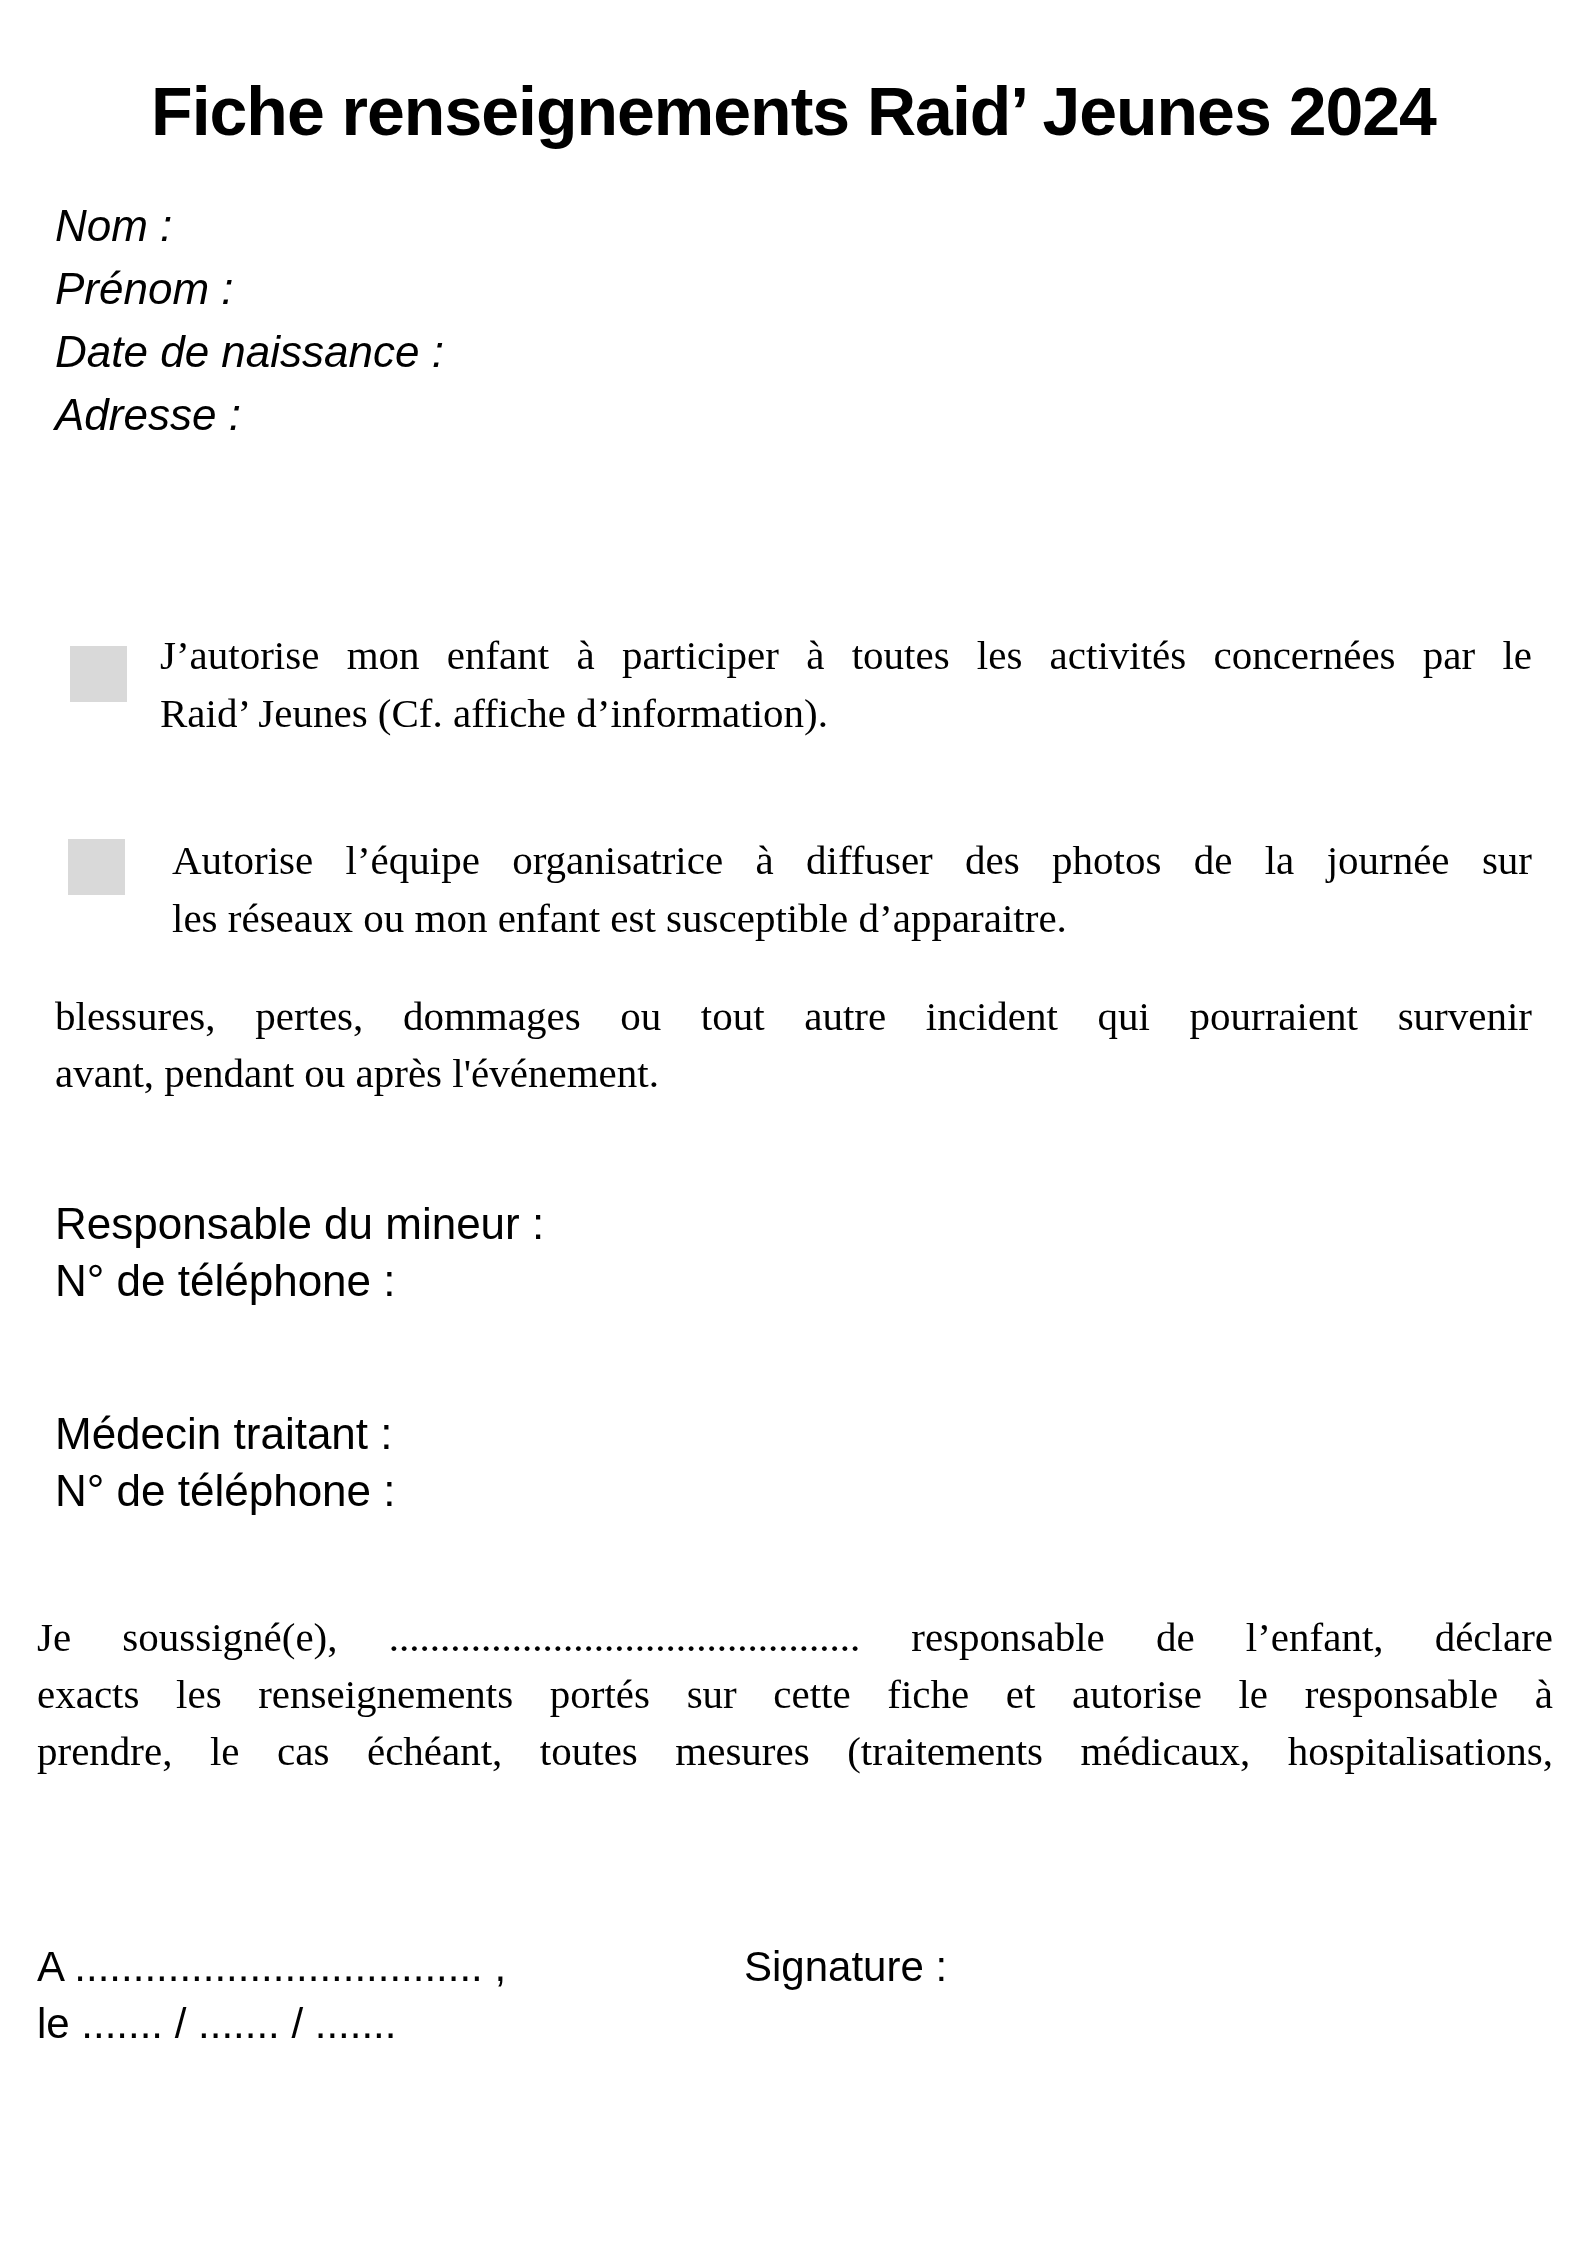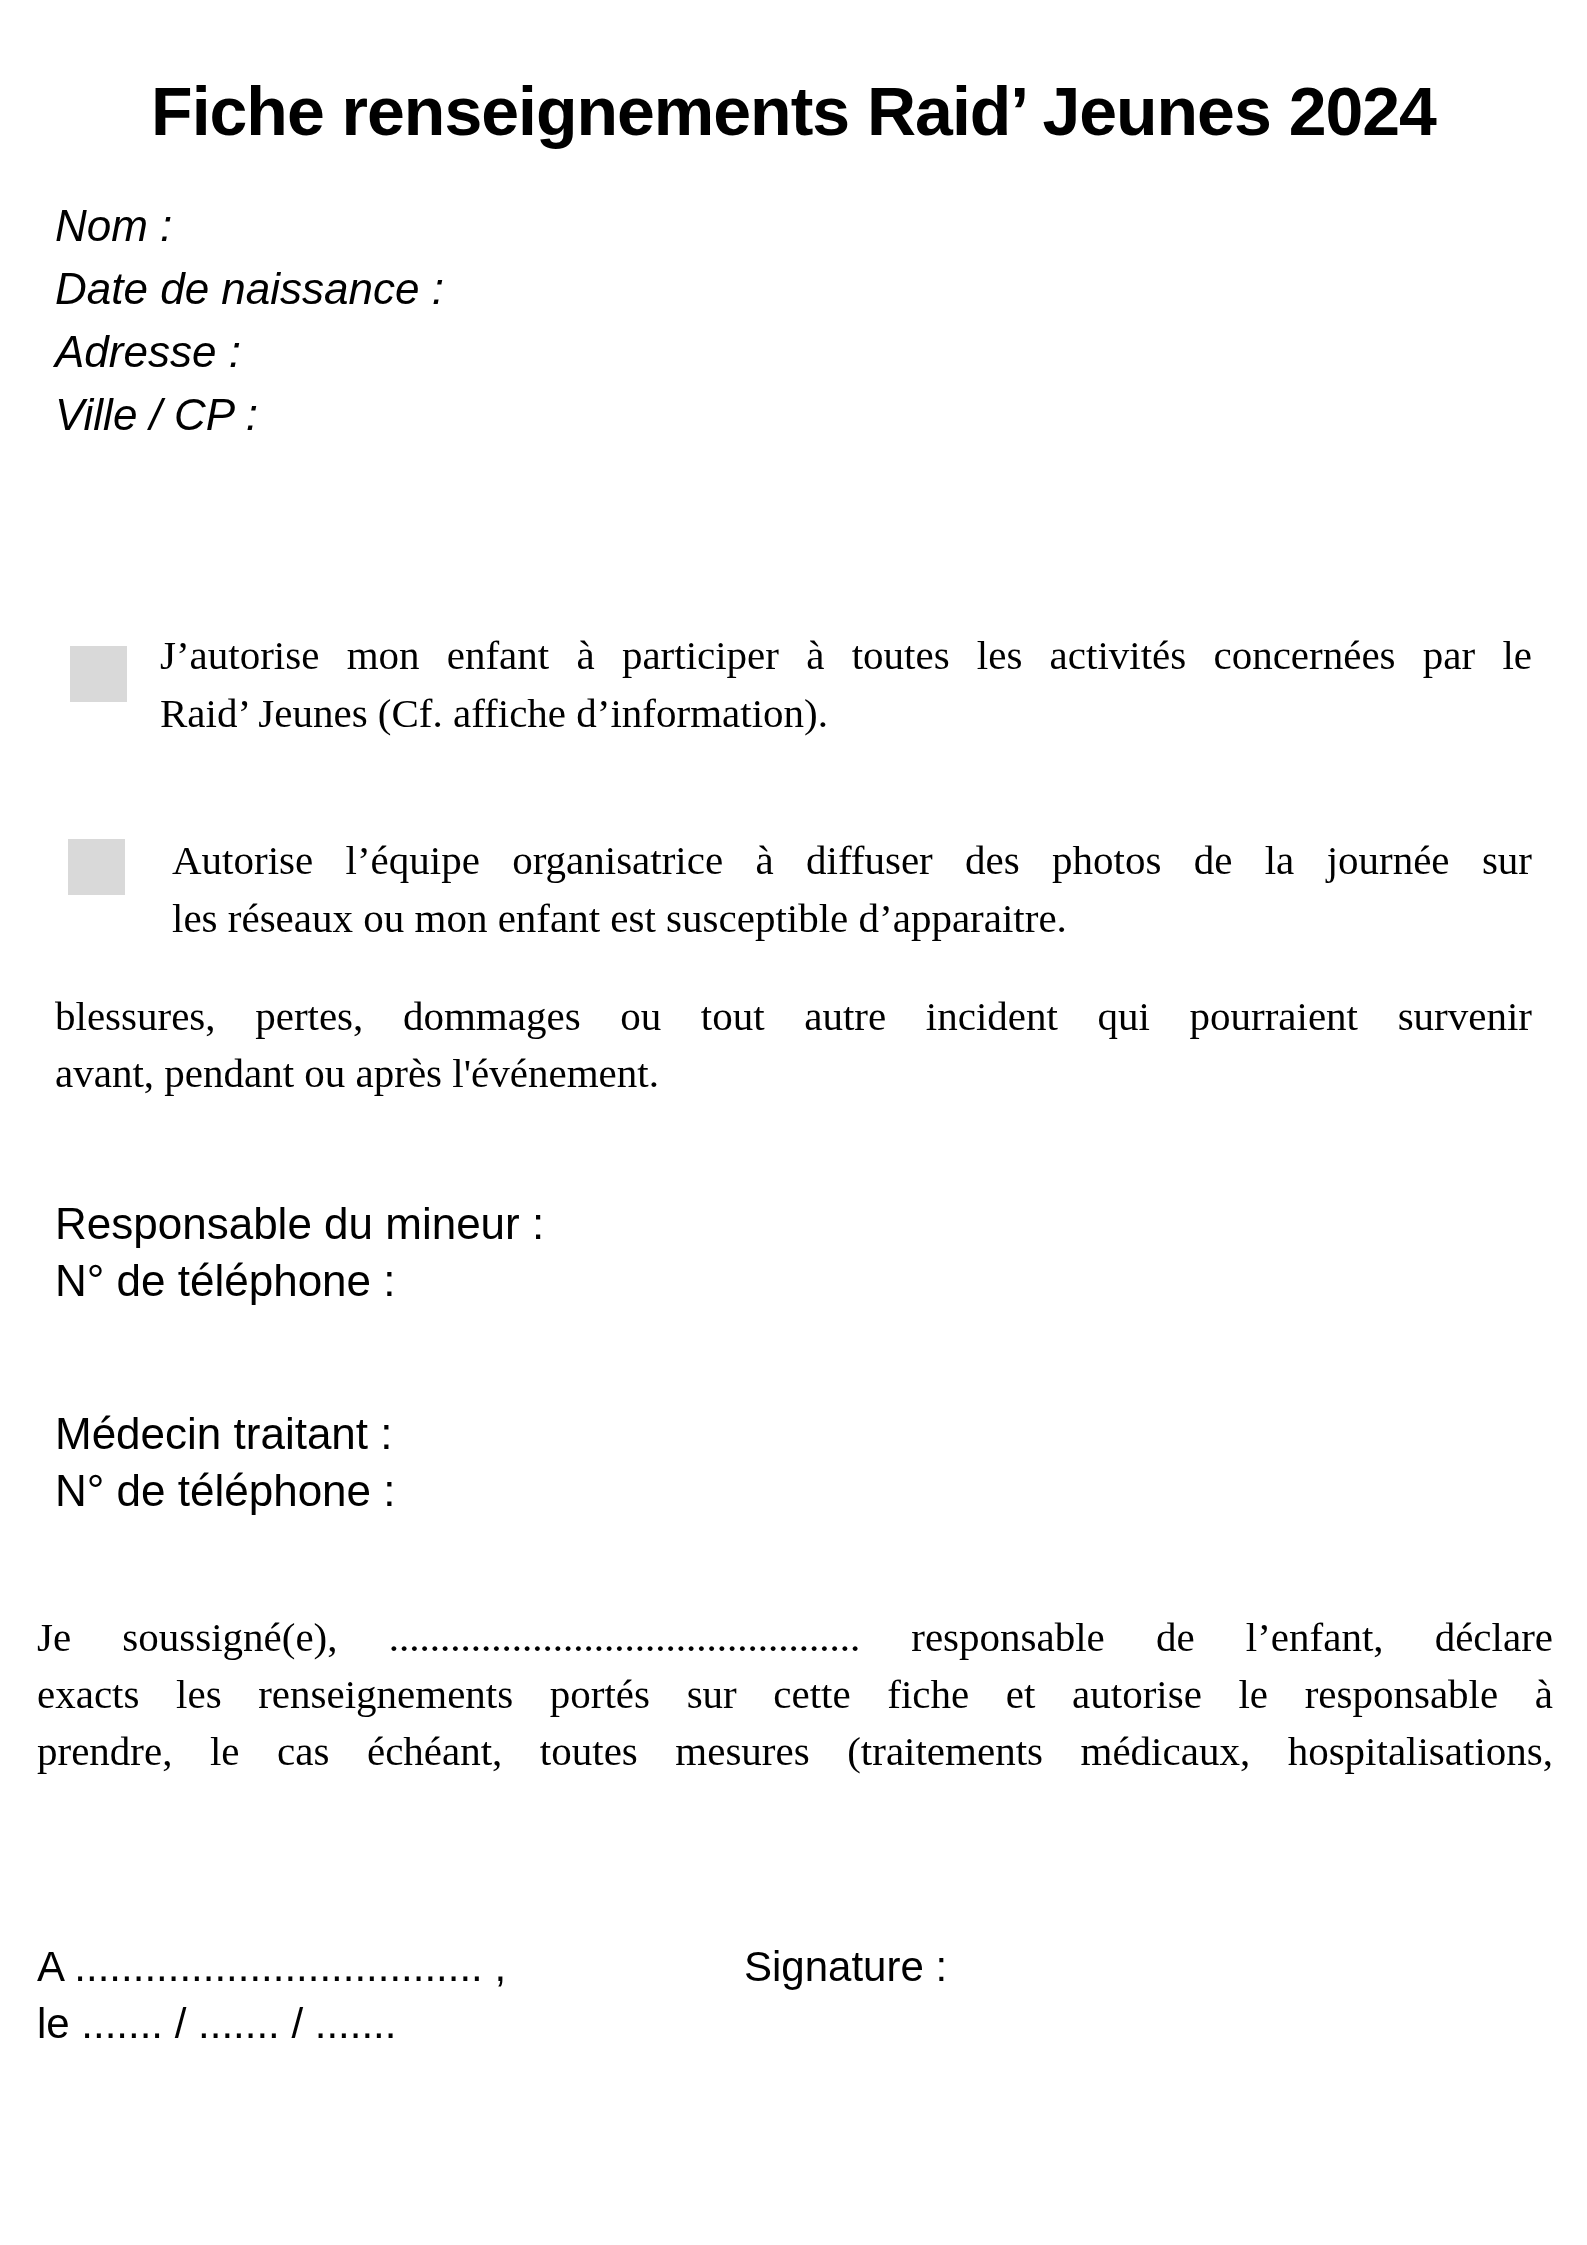--- a/index.html
+++ b/index.html
@@ -71,23 +71,23 @@
 </style>
 </head>
 <body>
 
 <div class="page">
 
   <h1 class="title">Fiche renseignements Raid’ Jeunes 2024</h1>
 
   <div class="fields">
     <div class="fline">Nom :</div>
+    <div class="fline">Prénom :</div>
     <div class="fline">Date de naissance :</div>
     <div class="fline">Adresse :</div>
-    <div class="fline">Ville / CP :</div>
   </div>
 
   <div class="checkbox" id="cb1"></div>
   <div class="par" id="auth1">
     <div class="jl">J’autorise mon enfant à participer à toutes les activités concernées par le</div>
     <div class="jl-last">Raid’ Jeunes (Cf. affiche d’information).</div>
   </div>
 
   <div class="checkbox" id="cb2"></div>
   <div class="par" id="auth2">

